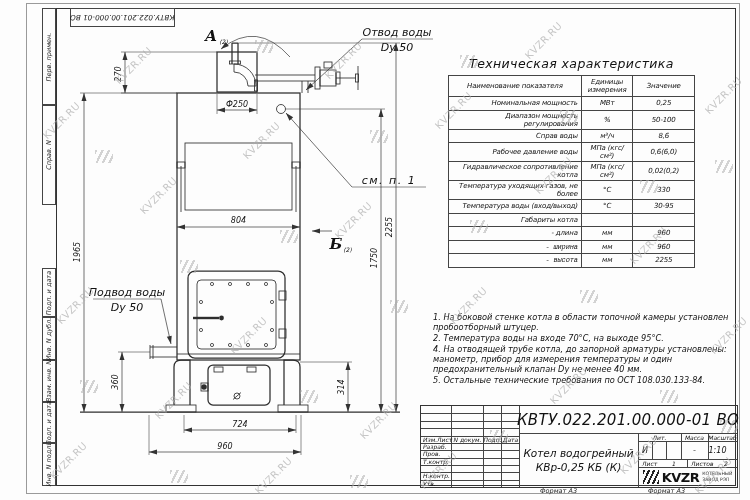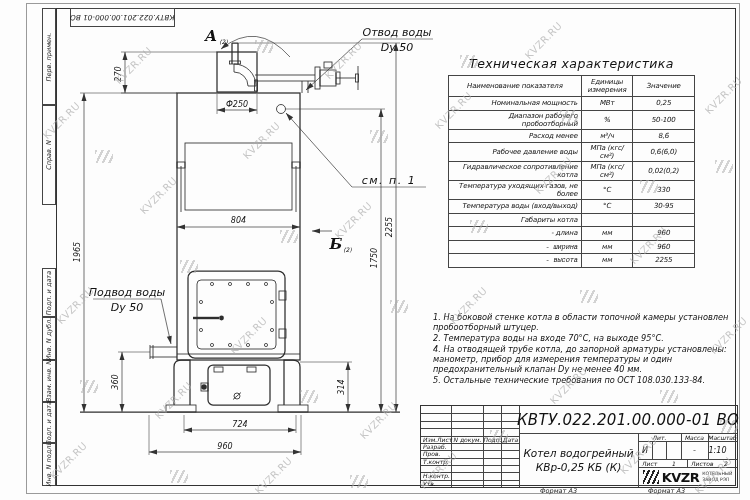--- a/index.html
+++ b/index.html
@@ -251,26 +251,26 @@
           <th class="c">Значение</th>
         </tr>
       </thead>
       <tbody>
         <tr>
             <td>Номинальная мощность</td>
             <td class="c">МВт</td>
             <td class="c">0,25</td>
           </tr>
         <tr>
-            <td>Диапазон рабочего пробоотборный</td>
+            <td>Диапазон мощность регулирования</td>
             <td class="c">%</td>
             <td class="c">50-100</td>
           </tr>
         <tr>
-            <td>Расход менее</td>
+            <td>Справ воды</td>
             <td class="c">м³/ч</td>
             <td class="c">8,6</td>
           </tr>
         <tr>
             <td>Рабочее давление воды</td>
             <td class="c">МПа (кгс/см²)</td>
             <td class="c">0,6(6,0)</td>
           </tr>
         <tr>
             <td>Гидравлическое сопротивление котла</td>

